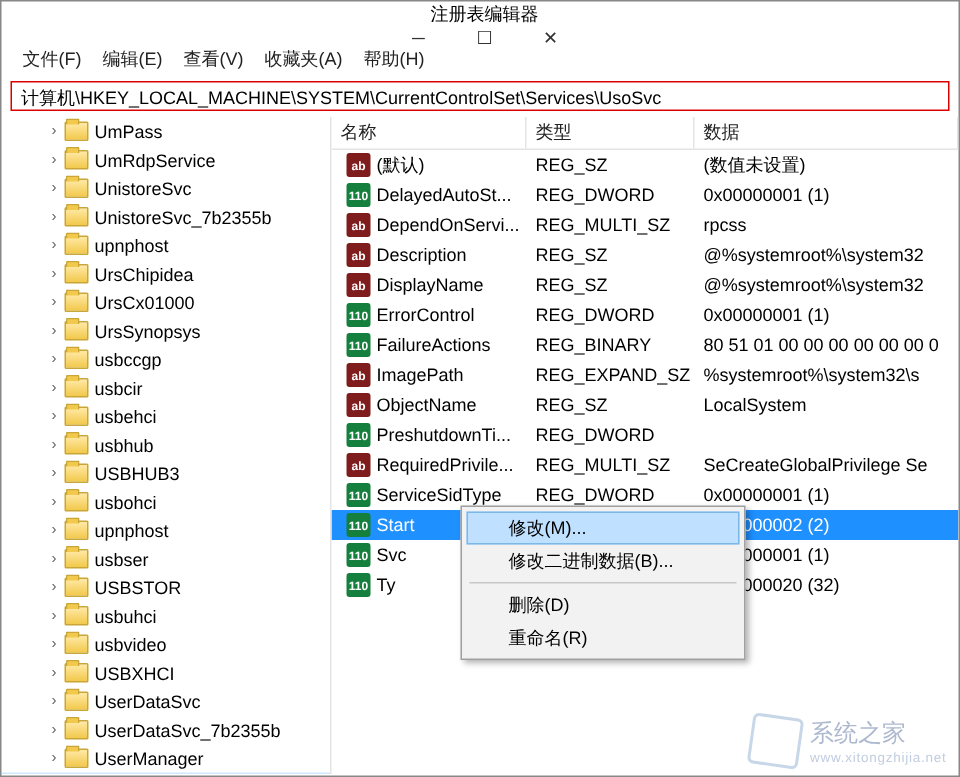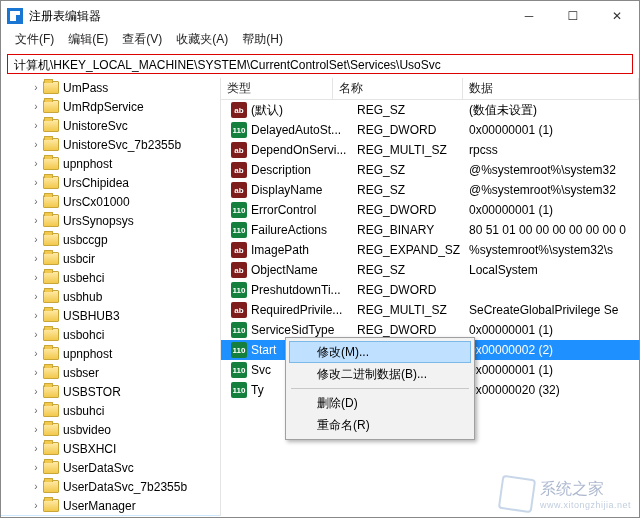--- a/index.html
+++ b/index.html
@@ -1,17 +1,17 @@
 <!DOCTYPE html>
 <html><head>
 <meta charset="utf-8">
 <style>
   html,body{margin:0;padding:0;font-family:"Microsoft YaHei","Segoe UI",sans-serif;font-size:12px;background:#fff;color:#000;}
   .window{width:640px;height:518px;border:1px solid #888;box-sizing:border-box;position:relative;overflow:hidden;background:#fff;}
-  .titlebar{height:30px;display:flex;align-items:center;padding-left:6px;}
+  .titlebar{height:30px;display:flex;align-items:center;padding-left:6px;flex-direction:column;}
   .titlebar .appicon{width:16px;height:16px;background:#1976d2;display:inline-block;margin-right:6px;position:relative;}
   .titlebar .appicon::after{content:"";position:absolute;inset:3px;background:#fff;clip-path:polygon(0 0,100% 0,100% 40%,60% 40%,60% 100%,0 100%);}
   .titlebar .title{flex:1;font-size:12px;}
   .winctrls{display:flex;height:100%;}
   .winctrls div{width:44px;display:flex;align-items:center;justify-content:center;color:#333;}
   .menubar{height:20px;padding-left:14px;display:flex;gap:14px;font-size:12px;color:#222;}
   .menubar span{cursor:default;}
   .addressbar{margin:3px 6px 4px 6px;height:20px;border:1px solid #d00;box-sizing:border-box;padding:2px 6px;font-size:12px;white-space:nowrap;overflow:hidden;}
   .content{display:flex;height:calc(100% - 30px - 20px - 28px);}
   .tree{width:220px;overflow:hidden;border-right:1px solid #e4e4e4;box-sizing:border-box;}
@@ -26,21 +26,21 @@
   .list-header{display:flex;height:22px;align-items:center;border-bottom:1px solid #e4e4e4;box-sizing:border-box;}
   .list-header .col{padding-left:6px;color:#222;border-right:1px solid #e4e4e4;height:100%;display:flex;align-items:center;box-sizing:border-box;}
   .c-name{width:130px;} .c-type{width:112px;} .c-data{flex:1;}
   .list-body{}
   .row{display:flex;height:20px;align-items:center;white-space:nowrap;}
   .row .cell{padding-left:6px;box-sizing:border-box;overflow:hidden;}
   .row.selected{background:#1e90ff;color:#fff;}
   .valicon{width:16px;height:16px;margin-left:4px;display:inline-flex;align-items:center;justify-content:center;font-size:8px;font-weight:bold;color:#fff;border-radius:2px;}
   .valicon.str{background:#7f1d1d;} .valicon.bin{background:#15803d;}
   .row .c-name{display:flex;align-items:center;gap:4px;}
-  .ctxmenu{position:absolute;left:284px;top:336px;width:190px;background:#f2f2f2;border:1px solid #a0a0a0;box-shadow:2px 2px 4px rgba(0,0,0,0.3);padding:3px;box-sizing:border-box;z-index:10;}
+  .ctxmenu{position:absolute;left:306px;top:336px;width:190px;background:#f2f2f2;border:1px solid #a0a0a0;box-shadow:2px 2px 4px rgba(0,0,0,0.3);padding:3px;box-sizing:border-box;z-index:10;}
   .ctxmenu .mi{height:22px;display:flex;align-items:center;padding-left:28px;position:relative;}
   .ctxmenu .mi.hl{background:#bfe0ff;border:1px solid #7cb8e8;box-sizing:border-box;padding-left:27px;}
   .ctxmenu .sep{height:1px;background:#c8c8c8;margin:3px 2px;}
   .watermark{position:absolute;right:8px;bottom:6px;opacity:0.55;display:flex;align-items:center;gap:6px;color:#88a;font-size:13px;}
   .watermark .logo{width:30px;height:30px;border:2px solid #9bb6d6;border-radius:4px;transform:rotate(8deg);}
 </style>
 </head>
 <body>
 
 <div class="window">
@@ -181,22 +181,22 @@
             <span class="expander">›</span>
             <span class="folder"></span>
             <span>UserManager</span>
           </div>
           <div class="tree-item lvl1 selected"></div>
         </div>
     </div>
 
     <div class="list">
       <div class="list-header">
+        <div class="col c-name">名称</div>
         <div class="col c-type">类型</div>
-        <div class="col c-name">名称</div>
         <div class="col c-data">数据</div>
       </div>
       <div class="list-body" id="list-body">
           <div class="row">
             <div class="cell c-name">
               <span class="valicon str">ab</span>
               <span>(默认)</span>
             </div>
             <div class="cell c-type">REG_SZ</div>
             <div class="cell c-data">(数值未设置)</div>

